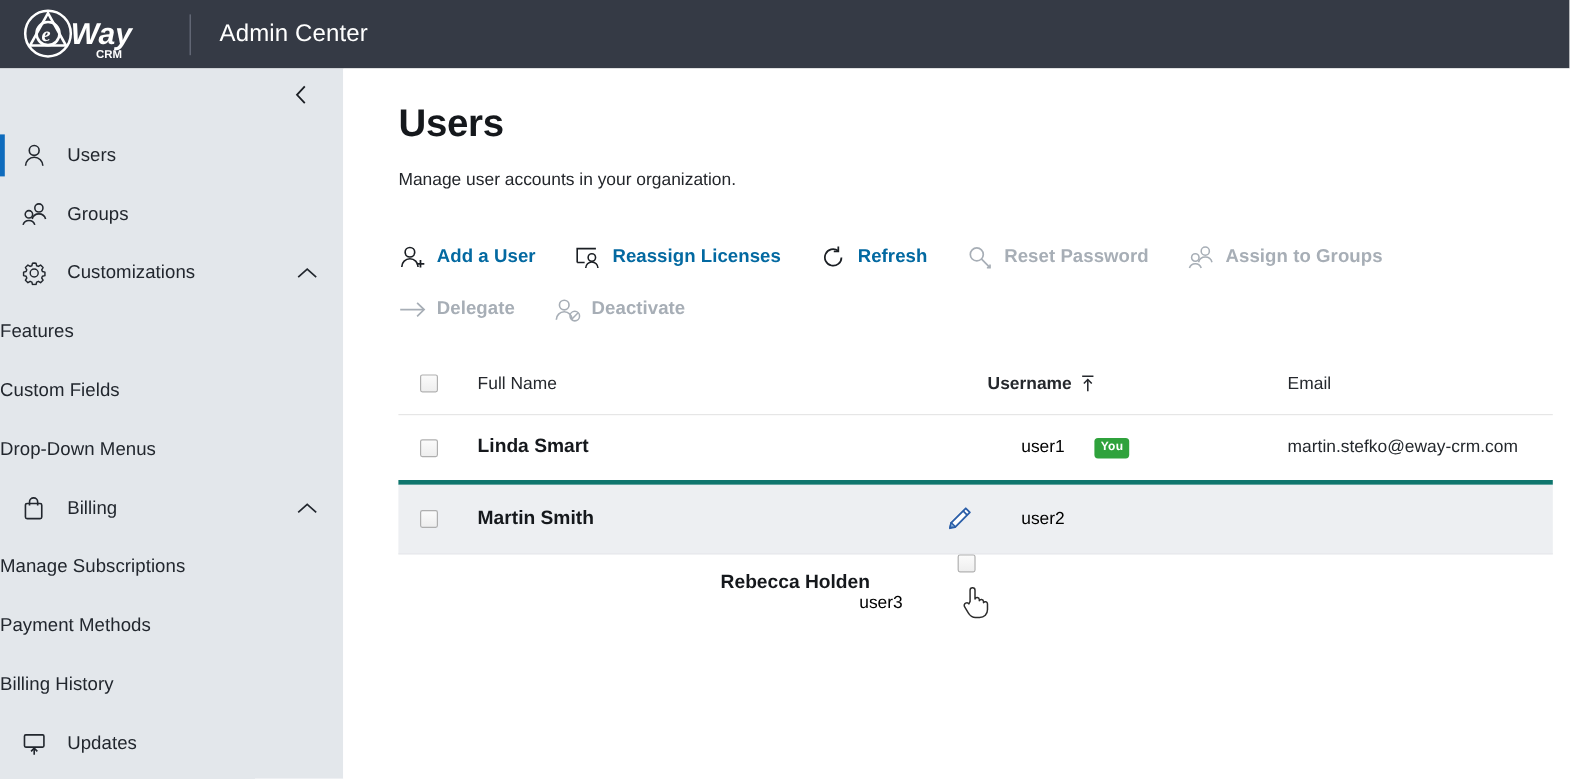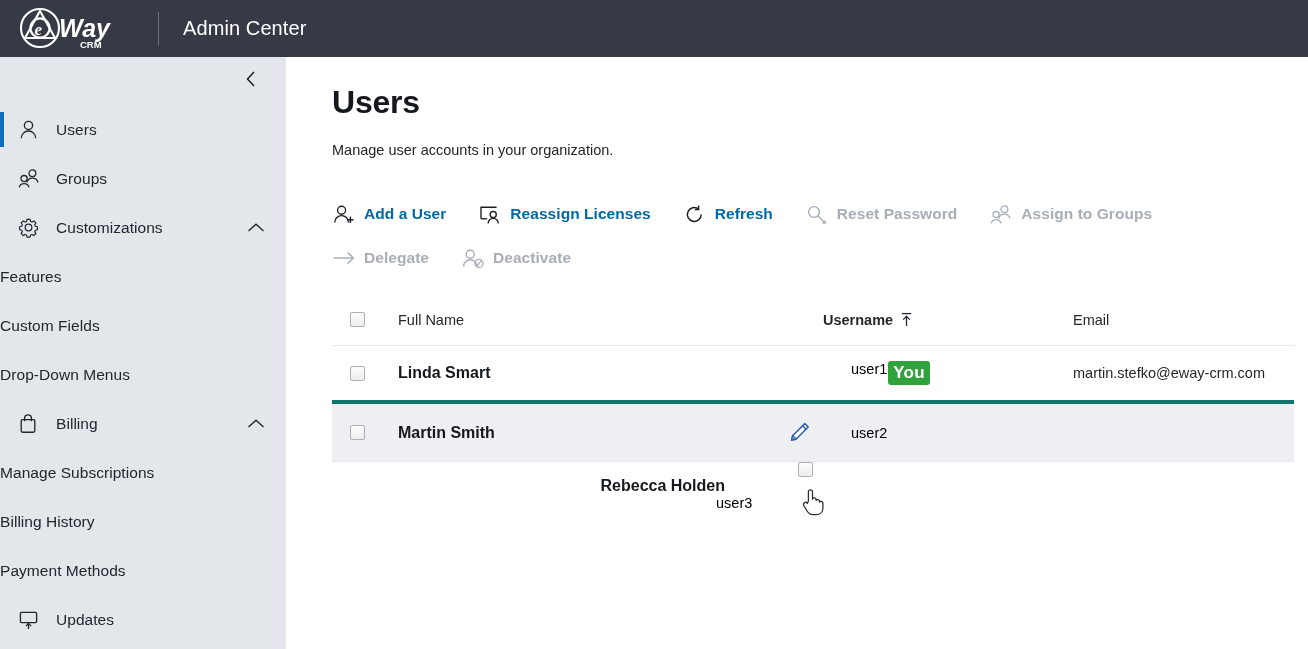--- a/index.html
+++ b/index.html
@@ -221,24 +221,24 @@
   .cell-user {
     font-size: 14.5px;
     color: #000000;
     display: inline-flex;
     align-items: center;
     margin-left: 28px;
   }
   .cell-email { font-size: 14.5px; color: #24282d; }
   .badge-you {
     display: inline-block;
-    margin-left: 1px;
+    margin-left: 25px;
     background: #2FA23C;
     color: #ffffff;
-    font-size: 17px;
+    font-size: 10px;
     font-weight: bold;
     line-height: 1;
     padding: 3px 5px 4px 5px;
     border-radius: 3px;
     letter-spacing: .2px;
   }
 
   
   .row-edit {
     position: absolute;
@@ -352,24 +352,24 @@
             <svg width="20" height="13" viewBox="0 0 20 13" aria-hidden="true">
               <polyline points="2.5,9.5 10,2.8 17.5,9.5" fill="none" stroke="#22272e" stroke-width="1.4"></polyline>
             </svg>
           </span>
         </div>
 
         <div class="nav-sub">
           <span class="nav-label">Manage Subscriptions</span>
         </div>
         <div class="nav-sub">
+          <span class="nav-label">Payment Methods</span>
+        </div>
+        <div class="nav-sub">
           <span class="nav-label">Billing History</span>
-        </div>
-        <div class="nav-sub">
-          <span class="nav-label">Payment Methods</span>
         </div>
 
         <div class="nav-item">
           <span class="nav-icon">
             <svg width="21" height="21" viewBox="0 0 21 21" aria-hidden="true">
               <rect x="2.4" y="3.4" width="16.2" height="10.2" rx="1.1" fill="none" stroke="#22272e" stroke-width="1.35"></rect>
               <line x1="10.5" y1="13.6" x2="10.5" y2="20" stroke="#22272e" stroke-width="1.35"></line>
               <polyline points="7.9,17.1 10.5,14.4 13.1,17.1" fill="none" stroke="#22272e" stroke-width="1.35"></polyline>
             </svg>
           </span>

